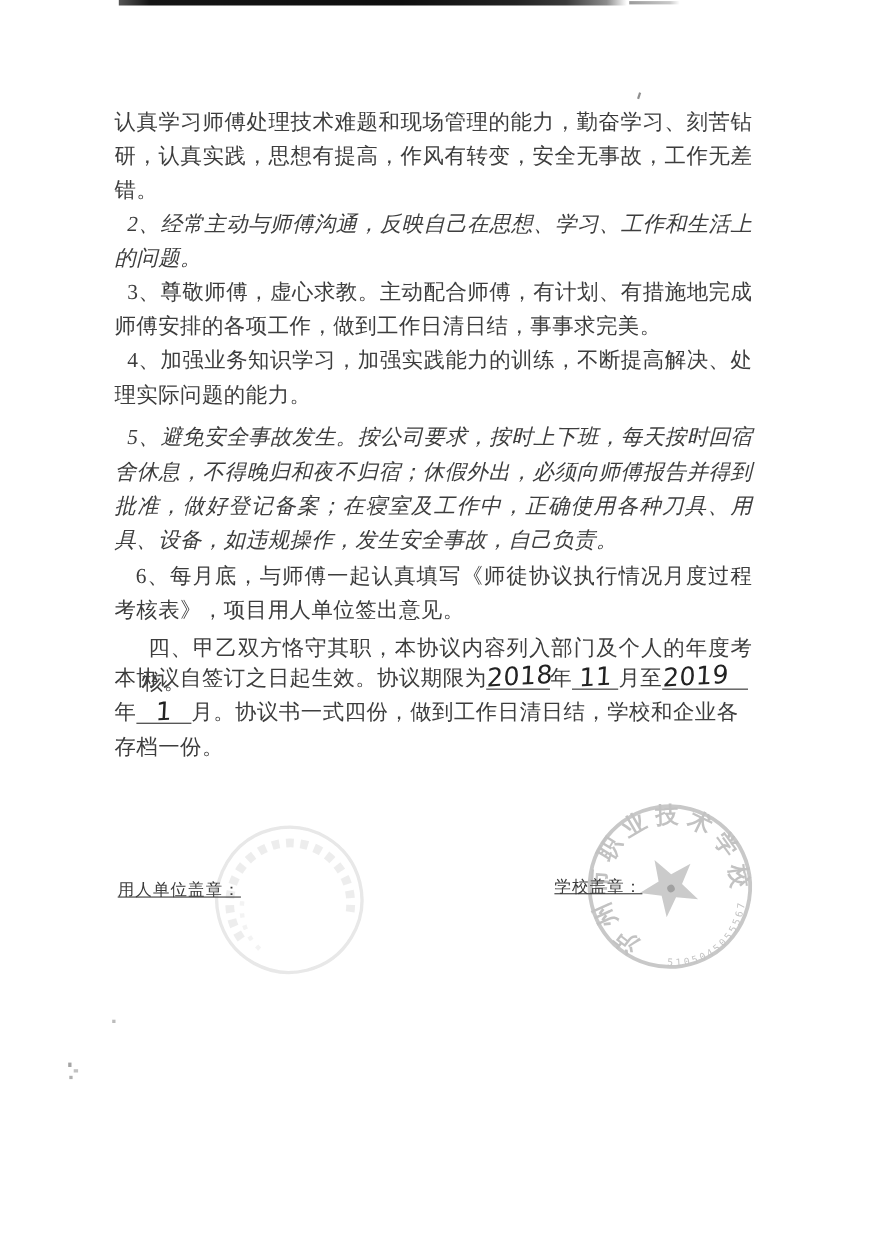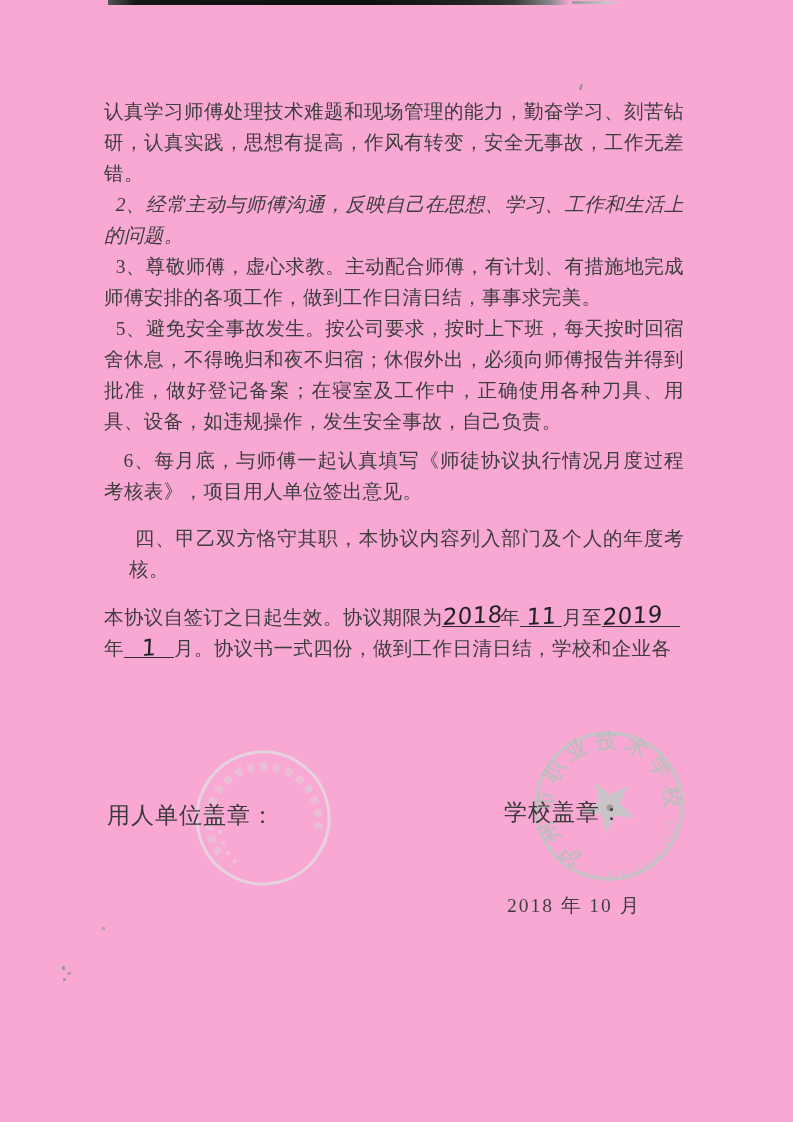--- a/index.html
+++ b/index.html
@@ -1,19 +1,19 @@
 <!DOCTYPE html>
 <html><head>
 <meta charset="utf-8">
 <style>
   html,body{margin:0;padding:0;background:#e8e8e8;}
   .page{
     position:relative;
     width:793px;height:1122px;
-    background:#f9a8d4;
+    background:#ffffff;
     overflow:hidden;
     font-family:"Liberation Serif", serif;
     color:#3d3d3d;
   }
   
   .top-band{
     position:absolute;left:108px;top:0;width:462px;height:5px;
     background:linear-gradient(90deg,#555 0%,#151515 6%,#0e0e0e 55%,#222 78%,#3a3a3a 88%,#8c8c8c 96%,rgba(150,150,150,0) 100%);
   }
   .top-band-tail{
@@ -22,21 +22,21 @@
   }
   .speck{position:absolute;background:#8f8f8f;}
   
   .doc-body{
     position:absolute;left:104px;top:96px;width:580px;
     font-size:19.5px;line-height:31px;letter-spacing:0.4px;
     text-align:justify;
   }
   .doc-body p{margin:0;}
   .doc-body p:nth-of-type(5){margin-top:8px;}
-  .doc-body p:nth-of-type(6){margin-top:16px;}
+  .doc-body p:nth-of-type(6){margin-top:2px;}
   .doc-body p:nth-of-type(7){margin-top:3px;}
   .term-line{margin:0;white-space:nowrap;}
   .blank{
     display:inline-block;
     border-bottom:1.6px solid #2e2e2e;
     text-align:left;vertical-align:baseline;
     height:24px;
   }
   .w-start-year{width:58px;}
   .w-start-month{width:42px;text-align:center;}
@@ -46,22 +46,23 @@
     display:inline-block;
     font-family:"DejaVu Sans", sans-serif;
     font-size:23px;line-height:1;
     color:#222;
     transform:rotate(-3deg) skewX(-6deg) translateY(1px);
     transform-origin:left bottom;
   }
   
   .sig-label{
     position:absolute;
-    font-size:23px;letter-spacing:1px;color:#3a3a3a;
+    font-size:15px;letter-spacing:1px;color:#3a3a3a;
     z-index:3;
+    text-decoration:underline;
   }
   .employer-label{left:107px;top:800px;}
   .school-label{left:504px;top:797px;}
   .stamp{position:absolute;z-index:1;}
   .employer-stamp{left:192px;top:747px;}
   .school-stamp{left:531px;top:726px;}
   .date-line{
     position:absolute;left:507px;top:892px;
     font-size:19.5px;letter-spacing:2px;color:#3f3f3f;
   }
@@ -77,31 +78,35 @@
   <div class="speck" style="left:102px;top:927px;width:3px;height:3px;opacity:.6;"></div>
   <div class="speck" style="left:62px;top:966px;width:3px;height:4px;opacity:.8;"></div>
   <div class="speck" style="left:67px;top:972px;width:4px;height:3px;opacity:.55;"></div>
   <div class="speck" style="left:63px;top:978px;width:3px;height:3px;opacity:.7;"></div>
 
   <div class="doc-body">
 
   <p style="text-indent: 0em;">认真学习师傅处理技术难题和现场管理的能力，勤奋学习、刻苦钻研，认真实践，思想有提高，作风有转变，安全无事故，工作无差错。</p>
       <p style="text-indent: 0.6em; font-style: italic;">2、经常主动与师傅沟通，反映自己在思想、学习、工作和生活上的问题。</p>
       <p style="text-indent: 0.6em;">3、尊敬师傅，虚心求教。主动配合师傅，有计划、有措施地完成师傅安排的各项工作，做到工作日清日结，事事求完美。</p>
-      <p style="text-indent: 0.6em;">5、避免安全事故发生。按公司要求，按时上下班，每天按时回宿舍休息，不得晚归和夜不归宿；休假外出，必须向师傅报告并得到批准，做好登记备案；在寝室及工作中，正确使用各种刀具、用具、设备，如违规操作，发生安全事故，自己负责。</p>
+      <p style="text-indent: 0.6em;">4、加强业务知识学习，加强实践能力的训练，不断提高解决、处理实际问题的能力。</p>
+      <p style="text-indent: 0.6em; font-style: italic;">5、避免安全事故发生。按公司要求，按时上下班，每天按时回宿舍休息，不得晚归和夜不归宿；休假外出，必须向师傅报告并得到批准，做好登记备案；在寝室及工作中，正确使用各种刀具、用具、设备，如违规操作，发生安全事故，自己负责。</p>
       <p style="text-indent: 1em;">6、每月底，与师傅一起认真填写《师徒协议执行情况月度过程考核表》，项目用人单位签出意见。</p>
       <p style="text-indent: 0.3em; margin-left: 25px;">四、甲乙双方恪守其职，本协议内容列入部门及个人的年度考核。</p>
     </div>
 
   <div class="doc-body" style="top:602px;">
     <p class="term-line">
       <span>本协议自签订之日起生效。协议期限为</span><span class="blank w-start-year"><span class="hand">2018</span></span><span>年</span><span class="blank w-start-month"><span class="hand">11</span></span><span>月至</span><span class="blank w-end-year"><span class="hand">2019</span></span>
     </p>
     <p class="term-line">
       <span>年</span><span class="blank w-end-month"><span class="hand">1</span></span><span>月。协议书一式四份，做到工作日清日结，学校和企业各</span>
+    </p>
+    <p class="term-line">
+      <span>存档一份。</span>
     </p>
   </div>
 
   <div class="sig-label employer-label">用人单位盖章：</div>
   <svg class="stamp employer-stamp" width="142" height="142" viewBox="0 0 142 142">
     <g transform="rotate(-14 71 71)" opacity="0.85">
       <circle cx="71" cy="71" r="66" fill="none" stroke="#e0e0e0" stroke-width="3" opacity="0.9"></circle>
       <path d="M 20 95 A 55 55 0 1 1 122 95" fill="none" stroke="#d9d9d9" stroke-width="8" stroke-dasharray="7 6" opacity="0.55"></path>
       <path d="M 34 108 A 50 50 0 0 1 30 60" fill="none" stroke="#e3e3e3" stroke-width="4" stroke-dasharray="4 7" opacity="0.5"></path>
     </g>
@@ -119,15 +124,14 @@
         <textPath href="#arcTop" startOffset="12" textLength="244">泸州市职业技术学校</textPath>
       </text>
       <polygon points="78,52 84.6,70.9 104.6,71.3 88.7,83.5 94.5,102.7 78,91.2 61.5,102.7 67.3,83.5 51.4,71.3 71.4,70.9" fill="#c7c7c7"></polygon>
       <circle cx="78" cy="82" r="3.4" fill="#999999"></circle>
       <text font-family="DejaVu Sans Mono, monospace" font-size="9" fill="#bfbfbf" letter-spacing="2.5">
         <textPath href="#arcBottom" startOffset="48">5105045055567</textPath>
       </text>
     </g>
   </svg>
 
-  <div class="date-line">2018 年 10 月</div>
 
 </div>
 
 </body></html>

